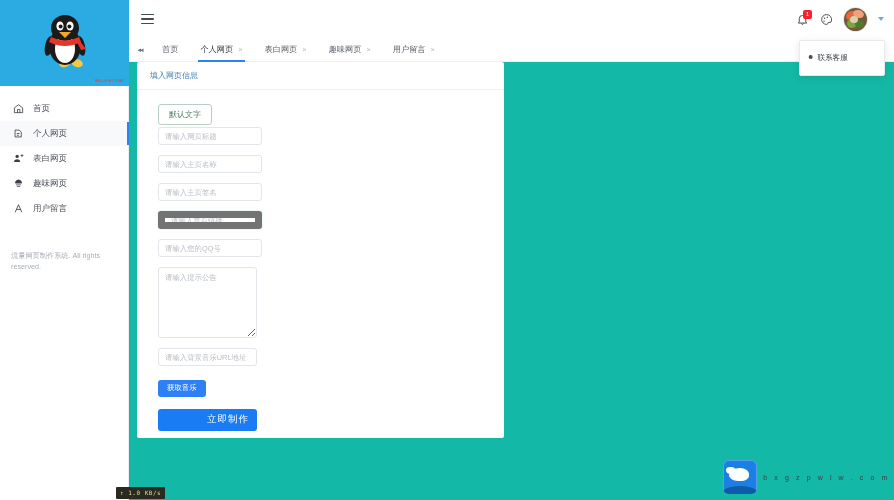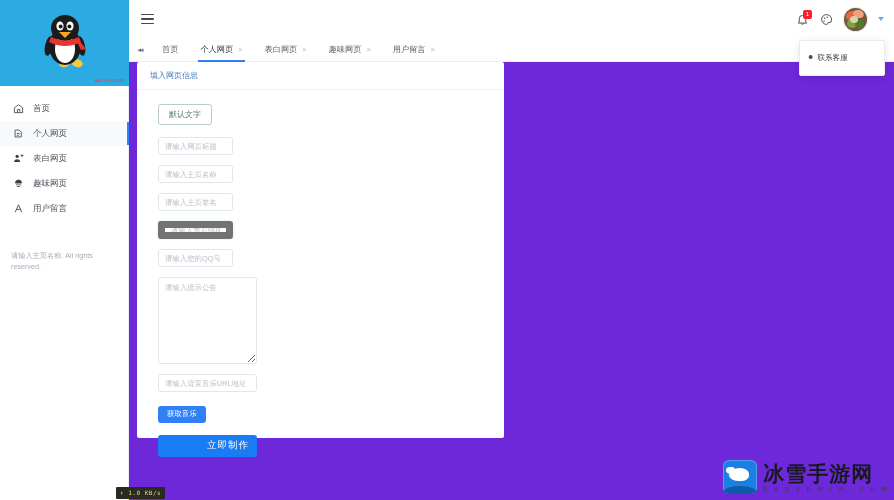--- a/index.html
+++ b/index.html
@@ -125,21 +125,21 @@
   .tab.active::after {
     content: ""; position: absolute; left: 9px; right: 9px; bottom: 0;
     height: 1.6px; background: #2f80f7;
   }
   .tab .x { font-size: 7.5px; color: #b6bcc4; }
 
   
   .content {
     position: absolute; left: 129px; top: 62px;
     width: 765px; height: 438px;
-    background: #6d28d9;
+    background: #14b8a6;
     z-index: 1;
   }
   .card {
     position: absolute; left: 8px; top: 0;
     width: 367px; height: 376px;
     background: #ffffff;
     border-radius: 2px;
   }
   .card-head {
     height: 28px; border-bottom: 1px solid #f0f1f4;
@@ -151,44 +151,44 @@
 
   .btn-default {
     display: inline-block;
     padding: 4px 10px;
     font-size: 8px;
     color: #4e7a63;
     background: #fff;
     border: 1px solid #b7cfc2;
     border-radius: 3px;
     cursor: pointer;
-    margin-bottom: 12px;
+    margin-bottom: 2px;
   }
   .field {
     display: block;
-    width: 75px; height: 18px;
+    width: 104px; height: 18px;
     border: 1px solid #e2e5ea;
     border-radius: 3px;
     background: #fff;
     font-size: 7.4px;
     color: #2f3740;
     padding: 0 6px;
     margin-bottom: 10px;
     outline: none;
     font-family: "Liberation Sans", sans-serif;
   }
   .field::placeholder { color: #b9bec6; }
   .field.focused {
     border: 7px solid #737373;
     box-shadow: 0 0 2px rgba(57,196,196,.35);
   }
   .field.wide { width: 99px; }
   .ta {
     display: block;
-    width: 99px; height: 87px;
+    width: 99px; height: 71px;
     border: 1px solid #e2e5ea;
     border-radius: 3px;
     background: #fff;
     font-size: 7.4px; color: #2f3740;
     padding: 5px 6px;
     margin-bottom: 10px;
     outline: none; resize: both;
     font-family: "Liberation Sans", sans-serif;
   }
   .ta::placeholder { color: #b9bec6; }
@@ -356,21 +356,21 @@
         <span class="ico">
           <svg width="11" height="11" viewBox="0 0 16 16" fill="none" stroke="#3c4149" stroke-width="1.25">
             <path d="M3.2 13.5 L8 2.5 L12.8 13.5"></path>
               <path d="M5 9.3 h6"></path>
           </svg>
         </span>
         <span>用户留言</span>
       </div>
     </div>
 
-    <div class="side-footer">请输入主页名称. All rights reserved.</div>
+    <div class="side-footer">流量网页制作系统. All rights reserved.</div>
   </div>
 
   <div class="topbar">
     <div class="hamburger">
       <i></i>
         <i></i>
         <i></i>
     </div>
 
     <div class="topbar-right">
@@ -458,18 +458,17 @@
 
   <div class="netspeed">↑ 1.0 KB/s</div>
 
   <div class="watermark">
     <div class="wm-logo">
       <span class="bear"></span>
       <span class="bear-head"></span>
       <span class="ground"></span>
     </div>
     <div class="wm-text">
-      <div class="wm-title">冰雪手游网</div>
       <div class="wm-sub">b x g z p w l w . c o m</div>
     </div>
   </div>
 
 </div>
 
 </body></html>

